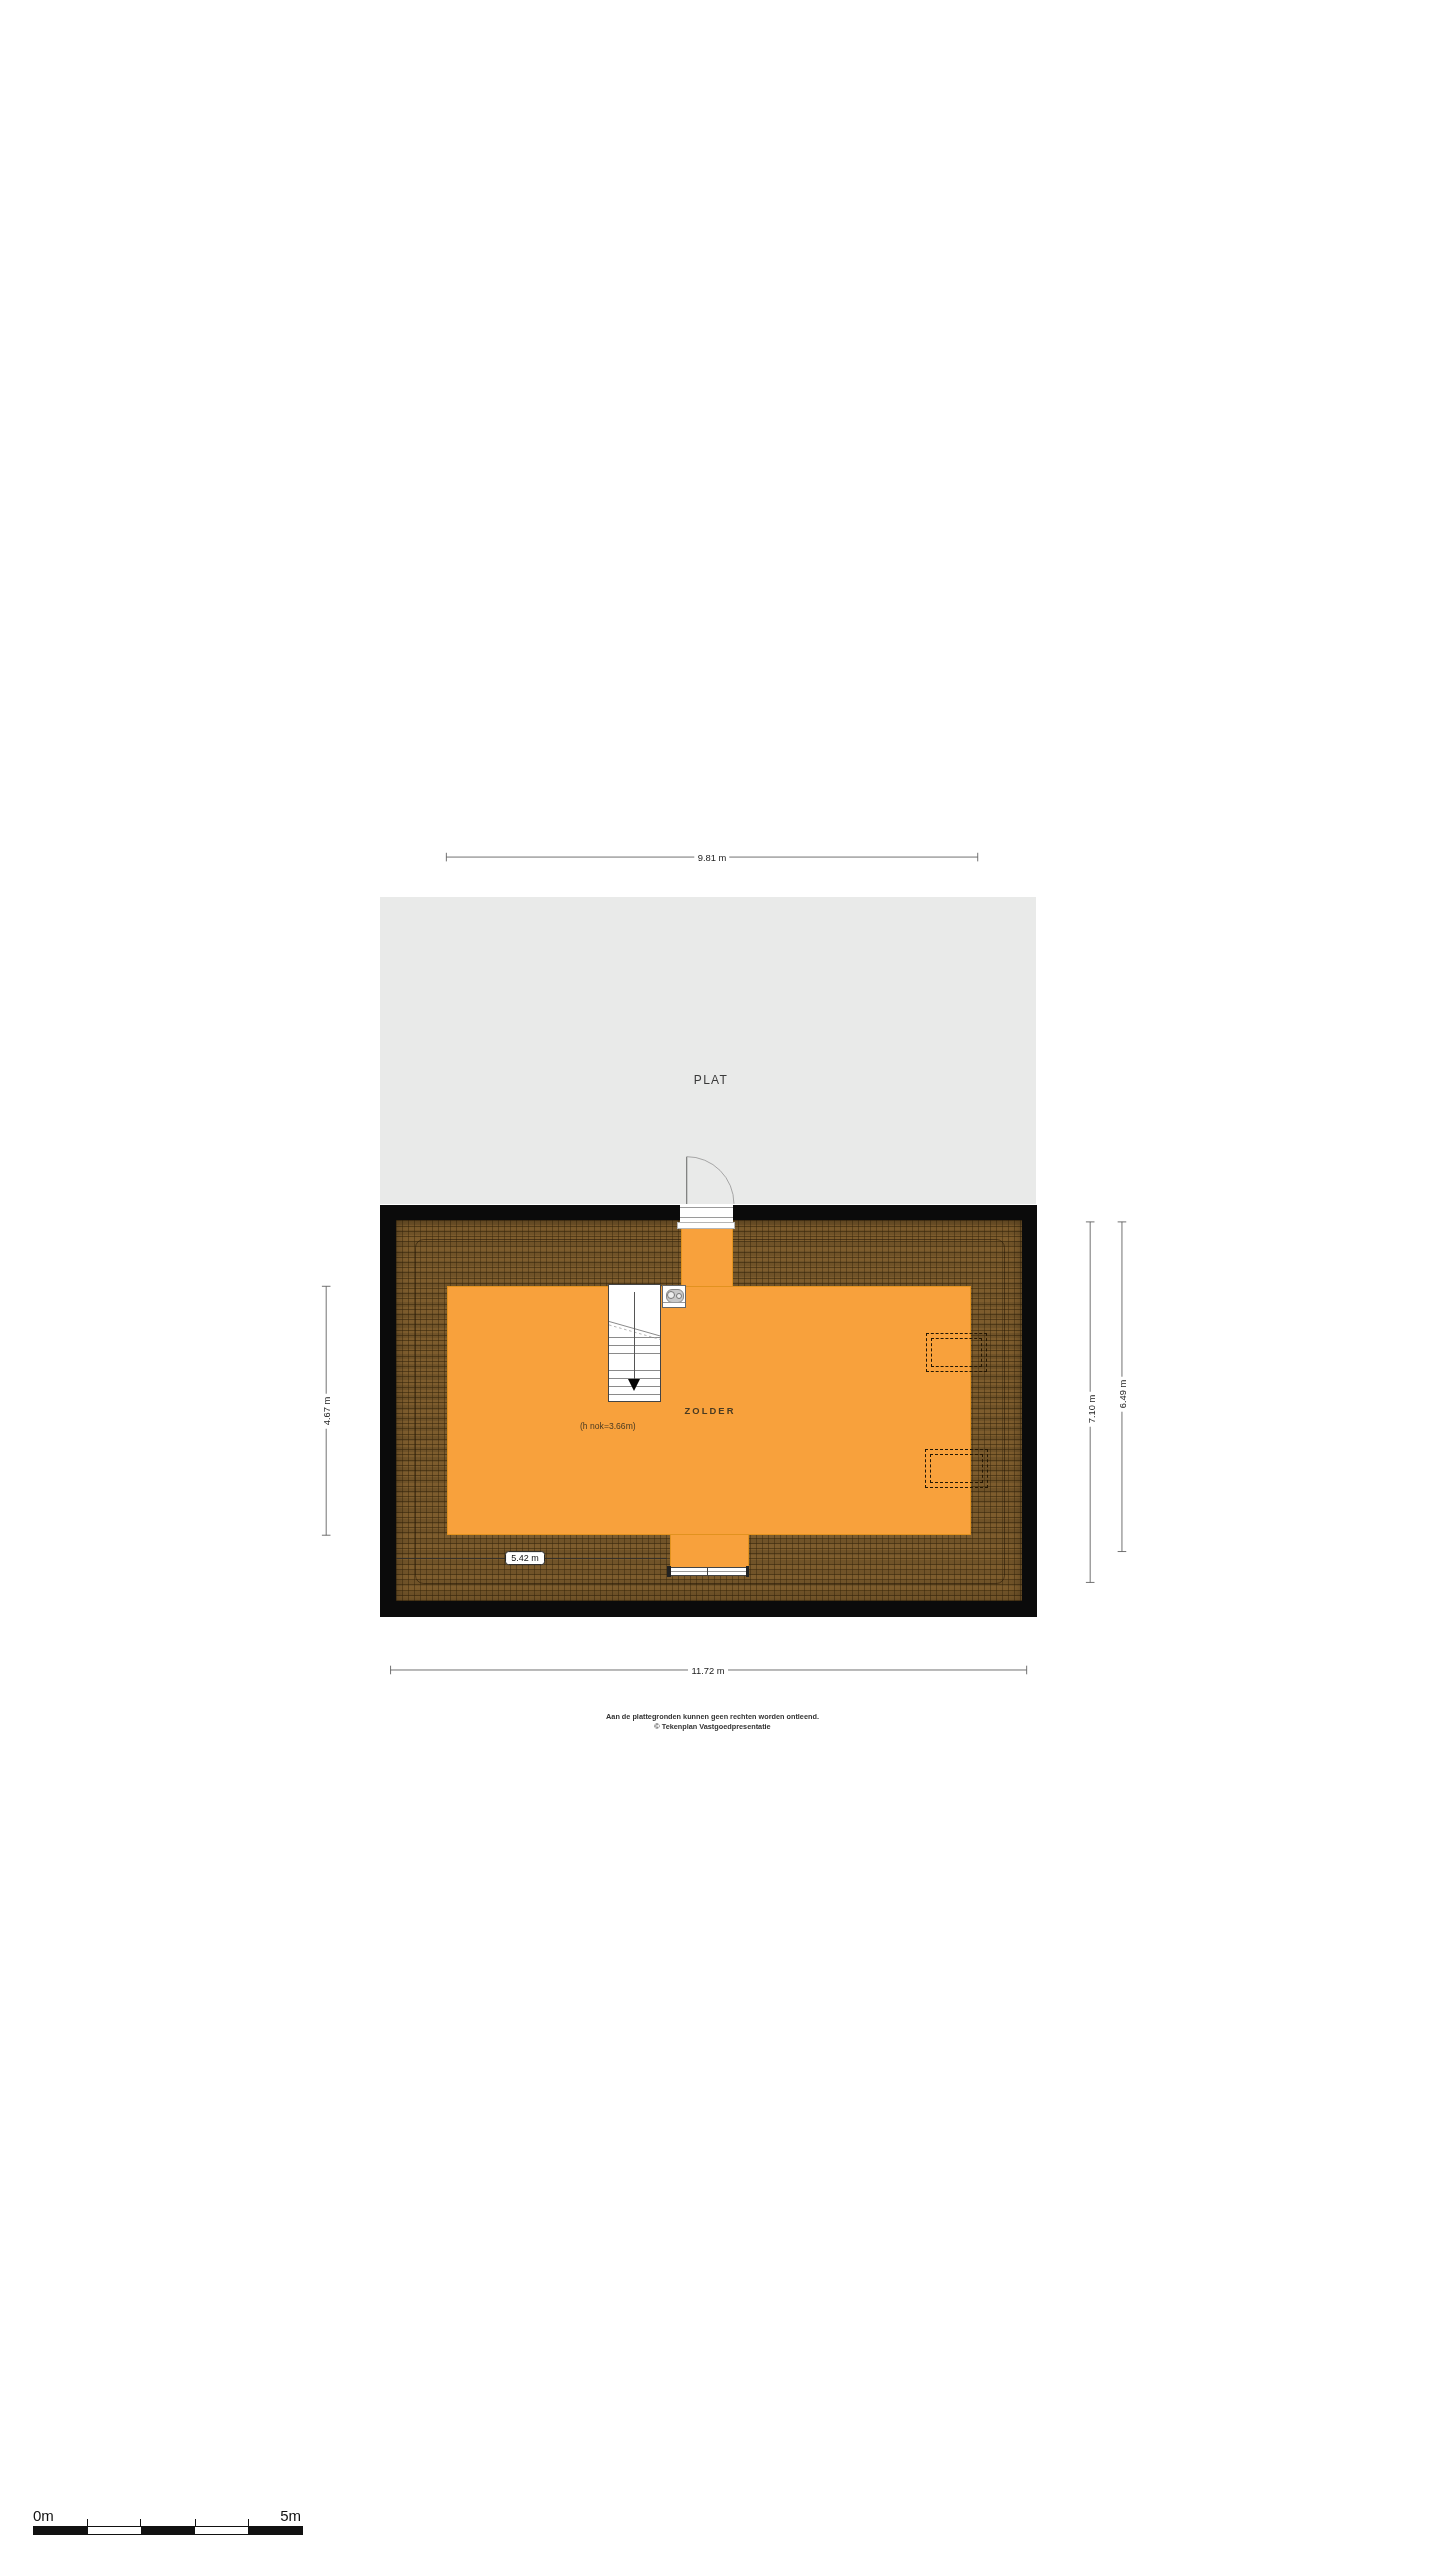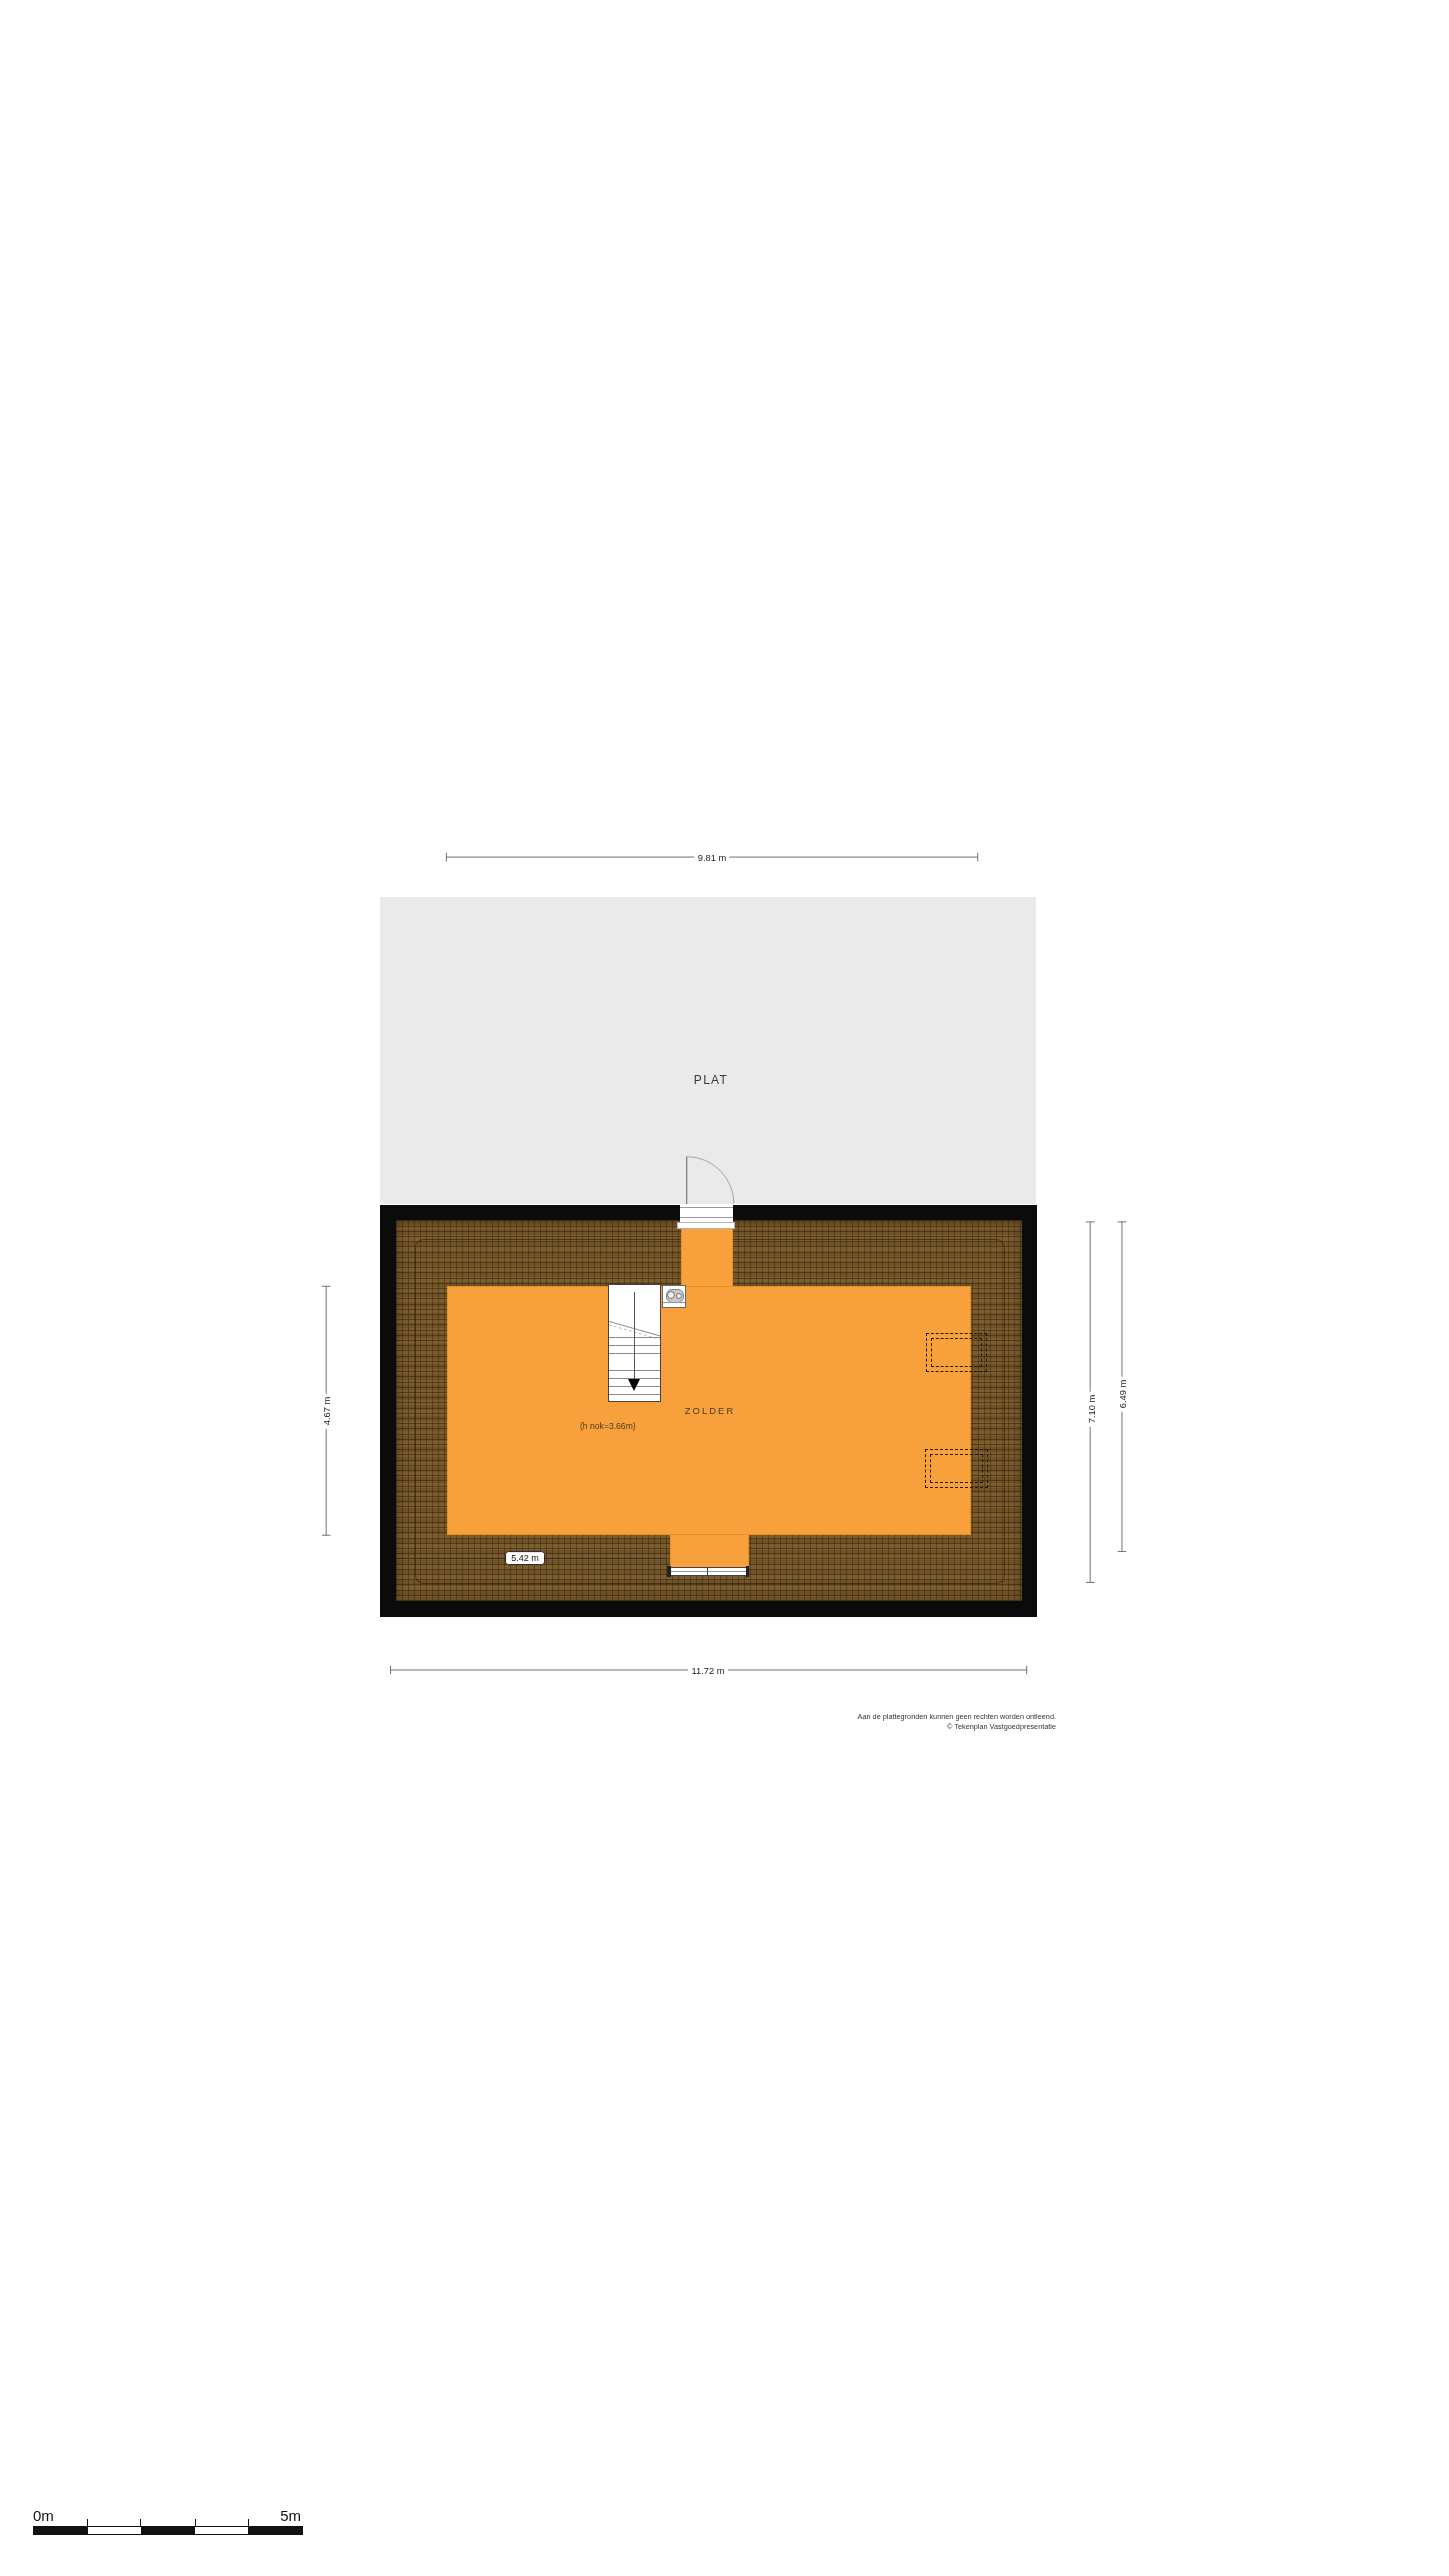--- a/index.html
+++ b/index.html
@@ -31,21 +31,21 @@
   }
   .roof-ring{left:415px;top:1239px;width:588px;height:343px;border:0.9px solid rgba(35,22,6,.55);
     border-radius:8.6px;z-index:3;background:transparent;}
 
   
   .orange{background:#f8a13c;border:0.9px solid #e2921f;box-sizing:border-box;z-index:4;}
   .attic-main{left:447px;top:1286px;width:524px;height:249px;}
   .attic-corridor{left:681px;top:1222px;width:52px;height:68px;border-bottom:none;}
   .attic-protrusion{left:670px;top:1534px;width:79px;height:34px;border-top:none;}
 
-  .attic-label{left:581px;top:1405px;width:258px;text-align:center;font-size:9.4px;font-weight:400;
+  .attic-label{left:581px;top:1405px;width:258px;text-align:center;font-size:9.4px;font-weight:700;
     letter-spacing:2.1px;color:#4a3b22;z-index:7;}
   .attic-sublabel{left:580px;top:1421px;width:258px;text-align:left;font-size:8.6px;
     color:#4a3b22;z-index:7;}
 
   
   .stairs{left:608px;top:1284px;width:53px;height:118px;background:#ffffff;
     border:1.3px solid #444;box-sizing:border-box;z-index:5;overflow:hidden;}
   .stairs-steps{position:absolute;left:0;right:0;top:52px;height:64px;
     background:repeating-linear-gradient(180deg,#8a8a8a 0 0.9px,transparent 0.9px 8.2px);}
   .stairs-cut{position:absolute;left:0;top:33px;width:52px;height:26px;}
@@ -94,21 +94,21 @@
   .dim-v{transform:translate(-50%,-50%) rotate(-90deg);}
   .dim-top{left:712px;top:857px;}
   .dim-left{left:326px;top:1411px;}
   .dim-r1{left:1091px;top:1409px;}
   .dim-r2{left:1122px;top:1394px;}
   .dim-bottom{left:708px;top:1670px;}
   .dim-box{left:525px;top:1558px;transform:translate(-50%,-50%);font-size:9px;color:#111;
     background:#fff;border:0.9px solid #222;border-radius:3.4px;padding:0.9px 5.2px;white-space:nowrap;z-index:7;}
 
   
-  .footer{left:369px;width:687px;text-align:right;font-size:7.3px;color:#333;z-index:7;}
+  .footer{left:369px;width:687px;text-align:center;font-size:7.3px;color:#333;z-index:7;font-weight:bold;}
   .footer-1{top:1712px;}
   .footer-2{top:1722px;}
 
   
   .scalebar-labels{left:33px;top:2507px;width:268px;height:13.7px;font-size:15px;color:#111;z-index:7;}
   .sb-0{position:absolute;left:0;top:0;}
   .sb-5{position:absolute;right:0;top:0;}
   .scalebar{left:33px;top:2526px;width:268px;height:6.9px;border:0.9px solid #111;box-sizing:content-box;
     display:flex;z-index:7;}
   .sb-seg{flex:1 1 0;}

